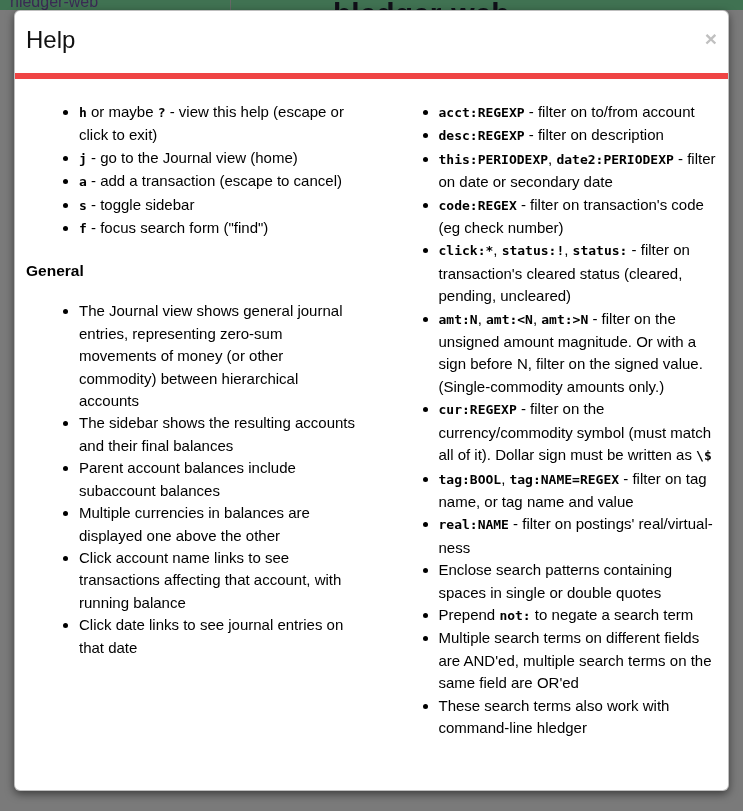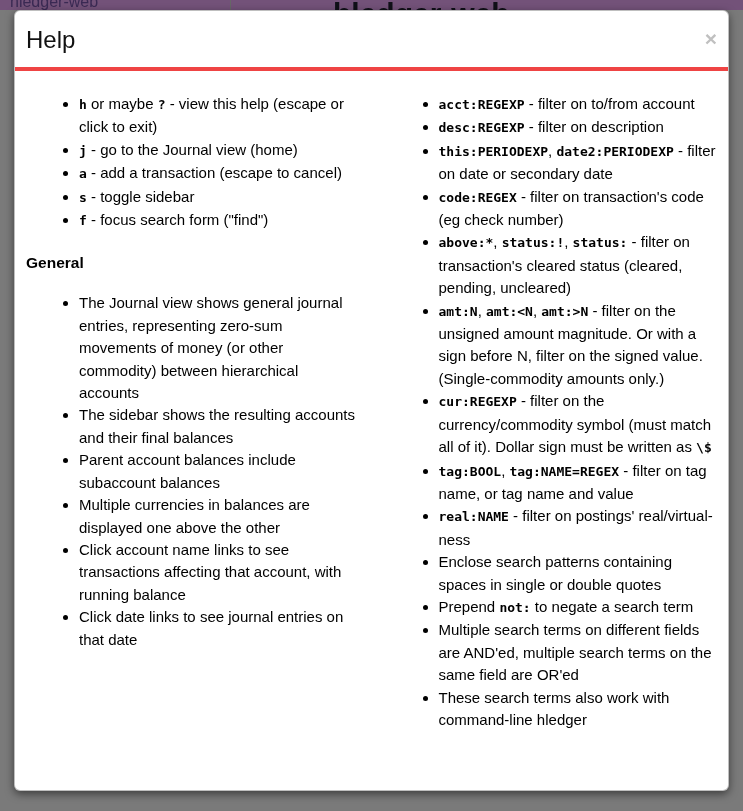--- a/index.html
+++ b/index.html
@@ -8,21 +8,21 @@
     width: 743px; height: 811px;
     position: relative;
     overflow: hidden;
     background: #ffffff;
     font-family: "Liberation Sans", sans-serif;
     color: #000;
   }
   
   .top-strip {
     position: absolute; top: 0; left: 0; right: 0; height: 10px;
-    background: #f0abfc; overflow: hidden;
+    background: #86efac; overflow: hidden;
   }
   .brand {
     position: absolute; left: 10px; top: -8px;
     font-size: 16px; line-height: 19px;
     color: #7a57ae; text-decoration: none; white-space: nowrap;
   }
   .page-divider {
     position: absolute; left: 230px; top: 0; width: 1px; height: 10px;
     background: #d8d8d8;
   }
@@ -39,23 +39,23 @@
   .help-modal {
     position: absolute; left: 14px; top: 10px; width: 715px; height: 781px;
     background: #fff;
     border: 1px solid rgba(0,0,0,0.25);
     border-radius: 6px;
     box-shadow: 0 3px 9px rgba(0,0,0,0.5);
     overflow: hidden;
   }
   .modal-header {
     position: relative;
-    height: 60px;
+    height: 68px;
     padding: 13px 11px;
-    border-bottom: 4px solid #ef4444;
+    border-bottom: 6px solid #ef4444;
   }
   .modal-title {
     margin: 0; font-size: 24px; font-weight: 400; line-height: 32px; color: #111;
   }
   .close-btn {
     position: absolute; right: 11px; top: 17px;
     background: none; border: none; padding: 0;
     font-size: 21px; font-weight: 700; line-height: 1;
     color: #c0c0c0; cursor: pointer;
     font-family: "Liberation Sans", sans-serif;
@@ -119,21 +119,21 @@
           <li>Click account name links to see transactions affecting that account, with running balance</li>
           <li>Click date links to see journal entries on that date</li>
         </ul>
       </div>
     <div class="col col-right">
         <ul class="bullet-list">
           <li><code>acct:REGEXP</code> - filter on to/from account</li>
           <li><code>desc:REGEXP</code> - filter on description</li>
           <li><code>this:PERIODEXP</code>, <code>date2:PERIODEXP</code> - filter on date or secondary date</li>
           <li><code>code:REGEX</code> - filter on transaction's code (eg check number)</li>
-          <li><code>above:*</code>, <code>status:!</code>, <code>status:</code> - filter on transaction's cleared status (cleared, pending, uncleared)</li>
+          <li><code>click:*</code>, <code>status:!</code>, <code>status:</code> - filter on transaction's cleared status (cleared, pending, uncleared)</li>
           <li><code>amt:N</code>, <code>amt:&lt;N</code>, <code>amt:&gt;N</code> - filter on the unsigned amount magnitude. Or with a sign before N, filter on the signed value. (Single-commodity amounts only.)</li>
           <li><code>cur:REGEXP</code> - filter on the currency/commodity symbol (must match all of it). Dollar sign must be written as <code>\$</code></li>
           <li><code>tag:BOOL</code>, <code>tag:NAME=REGEX</code> - filter on tag name, or tag name and value</li>
           <li><code>real:NAME</code> - filter on postings' real/virtual-ness</li>
           <li>Enclose search patterns containing spaces in single or double quotes</li>
           <li>Prepend <code>not:</code> to negate a search term</li>
           <li>Multiple search terms on different fields are AND'ed, multiple search terms on the same field are OR'ed</li>
           <li>These search terms also work with command-line hledger</li>
         </ul>
       </div>

